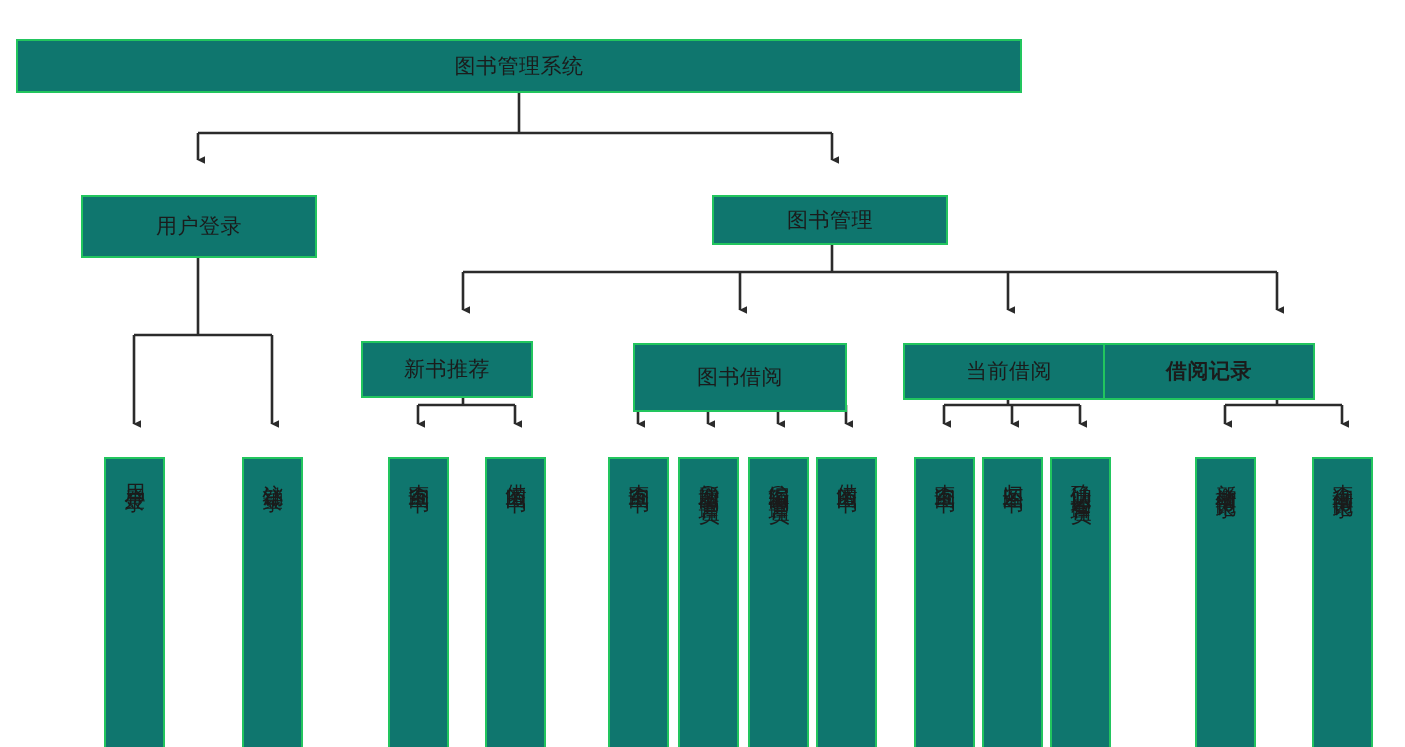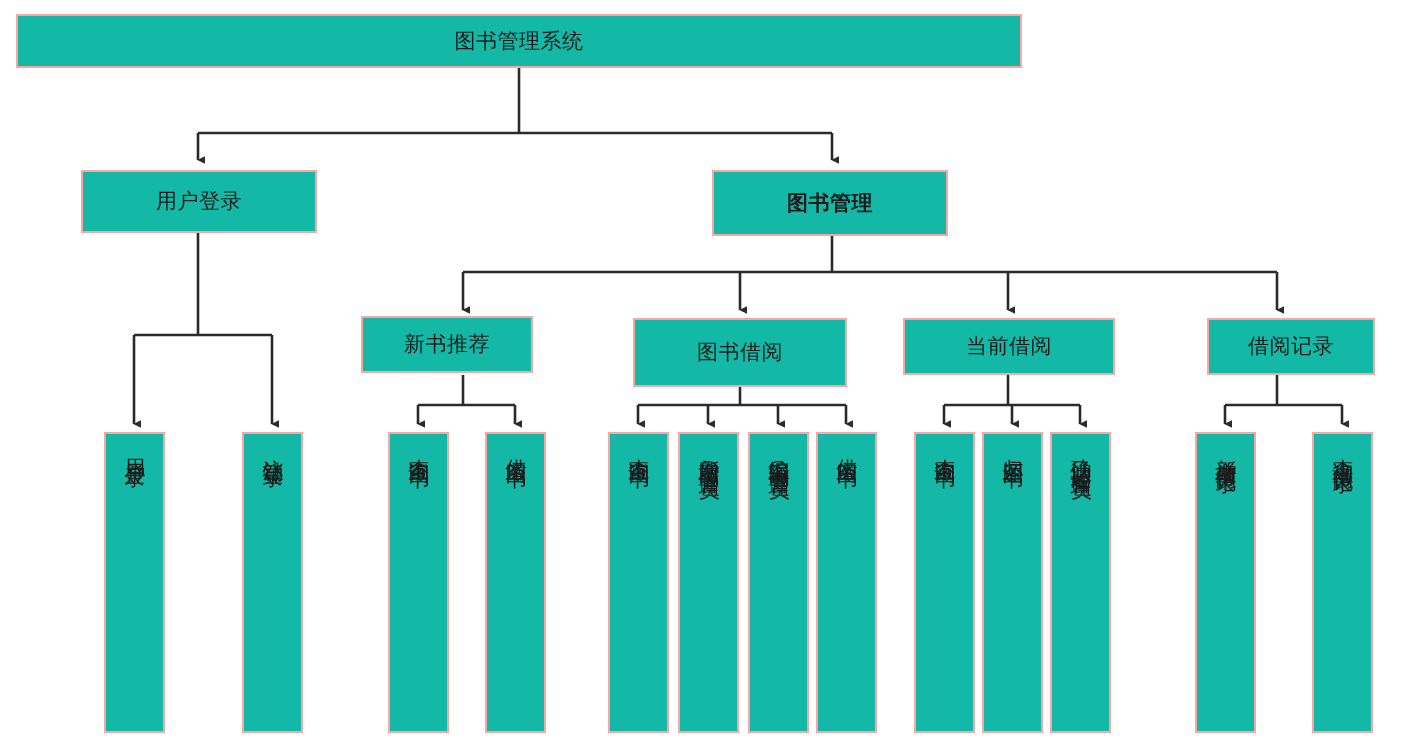--- a/index.html
+++ b/index.html
@@ -21,27 +21,28 @@
   #edge-layer {
     position: absolute;
     left: 0;
     top: 0;
     width: 1405px;
     height: 747px;
   }
   .node {
     position: absolute;
     box-sizing: border-box;
-    border: 2px solid #fca5a5;
-    background: #14b8a6;
+    border: 2px solid #22c55e;
+    background: #0f766e;
     color: #1b1b1b;
     display: flex;
     align-items: center;
     justify-content: center;
     z-index: 2;
+    margin-top: 25px;
   }
   .node-label {
     font-size: 21px;
     line-height: 1.25;
     letter-spacing: 0.5px;
     white-space: nowrap;
     color: #1b1b1b;
   }
   
   .node.horizontal .node-label {
@@ -127,34 +128,34 @@
     </g>
   </svg>
 
   <div class="node horizontal" style="left:16px; top:14px; width:1006px; height:54px;">
     <span class="node-label">图书管理系统</span>
   </div>
 
   <div class="node horizontal" style="left:81px; top:170px; width:236px; height:63px;">
     <span class="node-label">用户登录</span>
   </div>
-  <div class="node horizontal" style="left:712px; top:170px; width:236px; height:66px;font-weight:bold;">
+  <div class="node horizontal" style="left:712px; top:170px; width:236px; height:50px;">
     <span class="node-label">图书管理</span>
   </div>
 
   <div class="node horizontal" style="left:361px; top:316px; width:172px; height:57px;">
     <span class="node-label">新书推荐</span>
   </div>
   <div class="node horizontal" style="left:633px; top:318px; width:214px; height:69px;">
     <span class="node-label">图书借阅</span>
   </div>
   <div class="node horizontal" style="left:903px; top:318px; width:212px; height:57px;">
     <span class="node-label">当前借阅</span>
   </div>
-  <div class="node horizontal" style="left:1207px; top:318px; width:168px; height:57px;">
+  <div class="node horizontal" style="left:1103px; top:318px; width:212px; height:57px;font-weight:bold;">
     <span class="node-label">借阅记录</span>
   </div>
 
   <div class="node vertical" style="left:104px; top:432px; width:61px; height:301px;">
     <span class="node-label">用户登录</span>
   </div>
   <div class="node vertical" style="left:242px; top:432px; width:61px; height:301px;">
     <span class="node-label">注销登录</span>
   </div>
 

